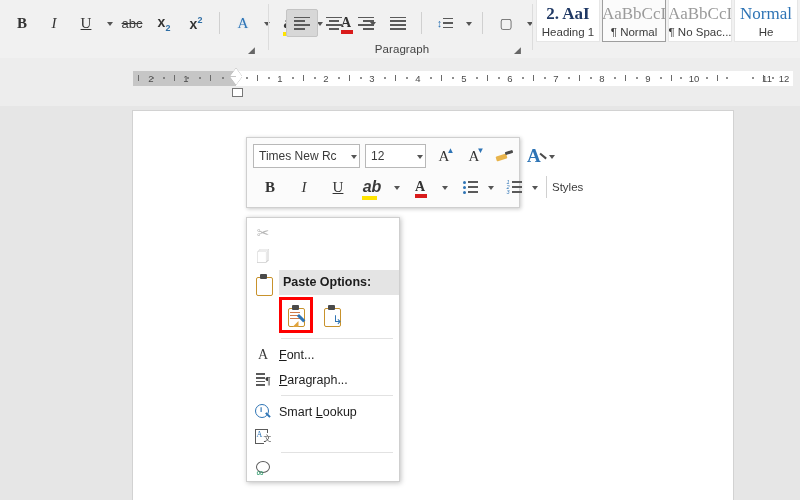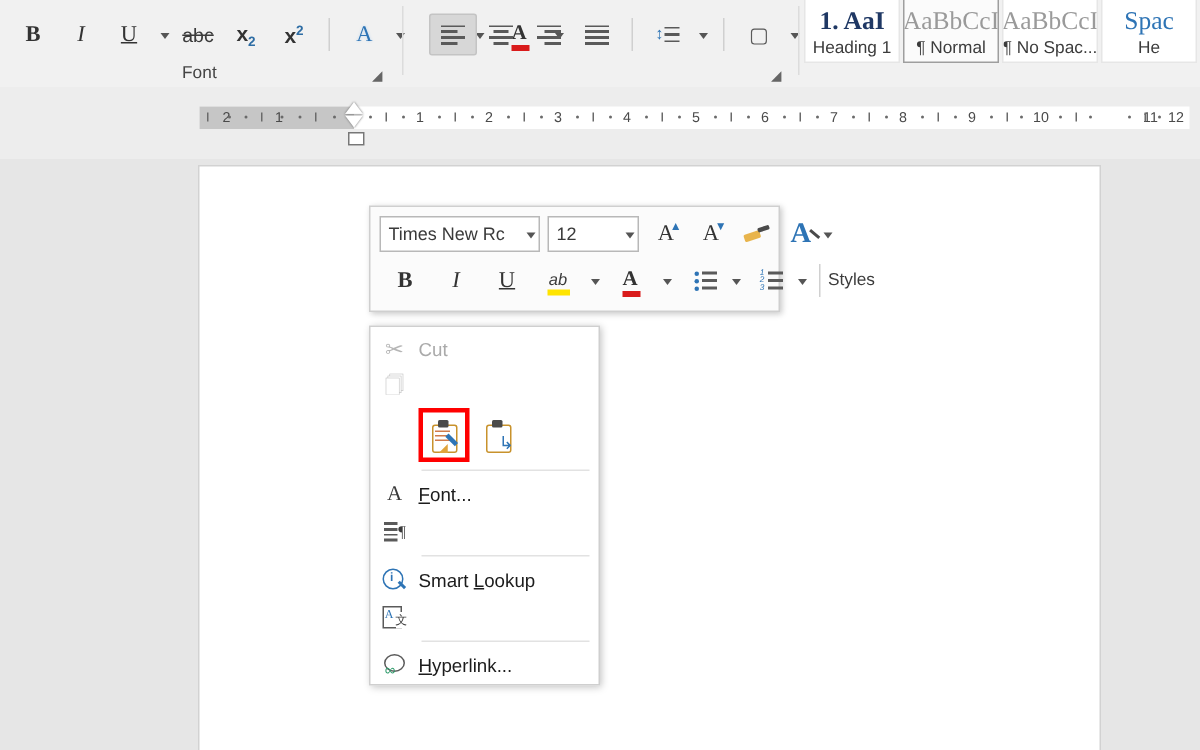--- a/index.html
+++ b/index.html
@@ -41,21 +41,21 @@
   .b-sub sub,.b-sub sup{font-size:9px;color:#2e6da4;}
   .dlg-launch{
     position:absolute;bottom:3px;right:5px;width:10px;height:10px;
     font-size:9px;color:#666;line-height:10px;
   }
 
   
   .ico{position:relative;display:inline-block;}
   .ico-effects{font-size:15px;color:#2e74b5;font-family:"Liberation Serif",serif;
                text-shadow:0 0 2px #bcd7ef;}
-  .ico-hl{position:relative;font-size:11px;font-weight:normal;color:#3a3a3a;font-style:italic;}
+  .ico-hl{position:relative;font-size:16px;font-weight:bold;color:#3a3a3a;font-style:italic;}
   .ico-hl:after{content:"";position:absolute;left:-1px;bottom:-4px;width:15px;height:4px;background:#ffe400;}
   .ico-fc{position:relative;font-size:14px;color:#333;font-family:"Liberation Serif",serif;font-weight:bold;}
   .ico-fc:after{content:"";position:absolute;left:0;bottom:-3px;width:12px;height:4px;background:#d91b1b;}
   .align-ico{width:16px;height:13px;display:flex;flex-direction:column;justify-content:space-between;}
   .align-ico i{display:block;height:1.8px;background:#5a5a5a;}
   .al-l i:nth-child(2){width:68%}.al-l i:nth-child(4){width:68%}
   .al-c i:nth-child(2){width:68%;margin:0 auto}.al-c i:nth-child(4){width:68%;margin:0 auto}
   .al-r i:nth-child(2){width:68%;margin-left:auto}.al-r i:nth-child(4){width:68%;margin-left:auto}
 
   
@@ -241,21 +241,20 @@
       <div class="btn" style="min-width:12px;padding:0;margin-left:3px;">
           <span class="caret"></span>
         </div>
       <div class="btn" style="margin-left:4px;">
           <span class="ico-fc">A</span>
         </div>
       <div class="btn" style="min-width:12px;padding:0;margin-left:3px;">
           <span class="caret"></span>
         </div>
     </div>
-    <div class="grp-label">Font</div>
     <div class="dlg-launch" style="right:8px;">◢</div>
   </div>
 
   <div class="abs" style="left:268px;top:4px;width:1px;height:46px;background:#dcdcdc;"></div>
 
   <div class="rb-group" style="left:272px;width:260px;">
     <div class="rb-row" style="left:14px;">
       <div class="btn on">
         <span class="align-ico al-l">
             <i></i>
@@ -309,47 +308,48 @@
       <div class="btn" style="min-width:12px;padding:0;">
           <span class="caret"></span>
         </div>
       <div class="btn" style="margin-left:4px;">
         <span class="ico" style="display:block;width:14px;height:12px;border:1.4px dotted #8a8a8a;"></span>
       </div>
       <div class="btn" style="min-width:12px;padding:0;">
           <span class="caret"></span>
         </div>
     </div>
+    <div class="grp-label">Paragraph</div>
     <div class="dlg-launch" style="right:8px;">◢</div>
   </div>
 
   <div class="abs" style="left:532px;top:4px;width:1px;height:46px;background:#dcdcdc;"></div>
 
   <div id="gallery">
     <div class="sty">
       <div class="prev">
-          <span class="p-h1">1. AaI</span>
+          <span class="p-h1">2. AaI</span>
         </div>
       <div class="cap">Heading 1</div>
     </div>
     <div class="sty sel">
       <div class="prev">
           <span class="p-norm">AaBbCcI</span>
         </div>
       <div class="cap">¶ Normal</div>
     </div>
     <div class="sty">
       <div class="prev">
           <span class="p-norm">AaBbCcI</span>
         </div>
       <div class="cap">¶ No Spac...</div>
     </div>
     <div class="sty">
       <div class="prev">
-          <span class="p-blue">Spac</span>
+          <span class="p-blue">Normal</span>
         </div>
       <div class="cap">He</div>
     </div>
   </div>
 </div>
 
 <div id="ruler">
   <div id="ruler-bar"></div>
   <div id="ruler-left-margin"></div>
 
@@ -521,29 +521,37 @@
     <span class="styles-lbl">Styles</span>
   </div>
 </div>
 
 <div id="ctx">
 
   <div class="mi dis">
     <span class="ig">
         <span class="cut-ico">✂</span>
       </span>
-    <span class="lb">Cut</span>
   </div>
 
   <div class="mi dis">
     <span class="ig">
         <span class="copy-ico">🗍</span>
       </span>
   </div>
 
+  <div class="paste-head">
+    <span class="ig">
+      <span class="clip" style="width:15px;height:18px;">
+        <span class="body" style="border-color:#c8922c;"></span>
+        <span class="clipTop"></span>
+      </span>
+    </span>
+    <span class="lb">Paste Options:</span>
+  </div>
 
   <div class="paste-row">
     <div class="pbtn hi">
       <span class="clip">
         <span class="body"></span>
         <span class="clipTop"></span>
         <span class="ln" style="top:7px;"></span>
         <span class="ln" style="top:10px;"></span>
         <span class="ln" style="top:13px;"></span>
         <span class="brush">
@@ -575,20 +583,21 @@
       <span class="para-ico">
         <span class="bars">
             <i></i>
             <i></i>
             <i></i>
             <i></i>
           </span>
         <span class="pil">¶</span>
       </span>
     </span>
+    <span class="lb"><u>P</u>aragraph...</span>
   </div>
 
   <div class="mi-sep"></div>
 
   <div class="mi">
     <span class="ig">
       <span class="mag">
           <span class="circ"></span>
           <span class="i">i</span>
           <span class="hdl"></span>
@@ -610,16 +619,15 @@
 
   <div class="mi-sep"></div>
 
   <div class="mi">
     <span class="ig">
       <span class="hl-ico">
           <span class="globe"></span>
           <span class="chain">∞</span>
         </span>
     </span>
-    <span class="lb"><u>H</u>yperlink...</span>
   </div>
 
 </div>
 
 </body></html>

